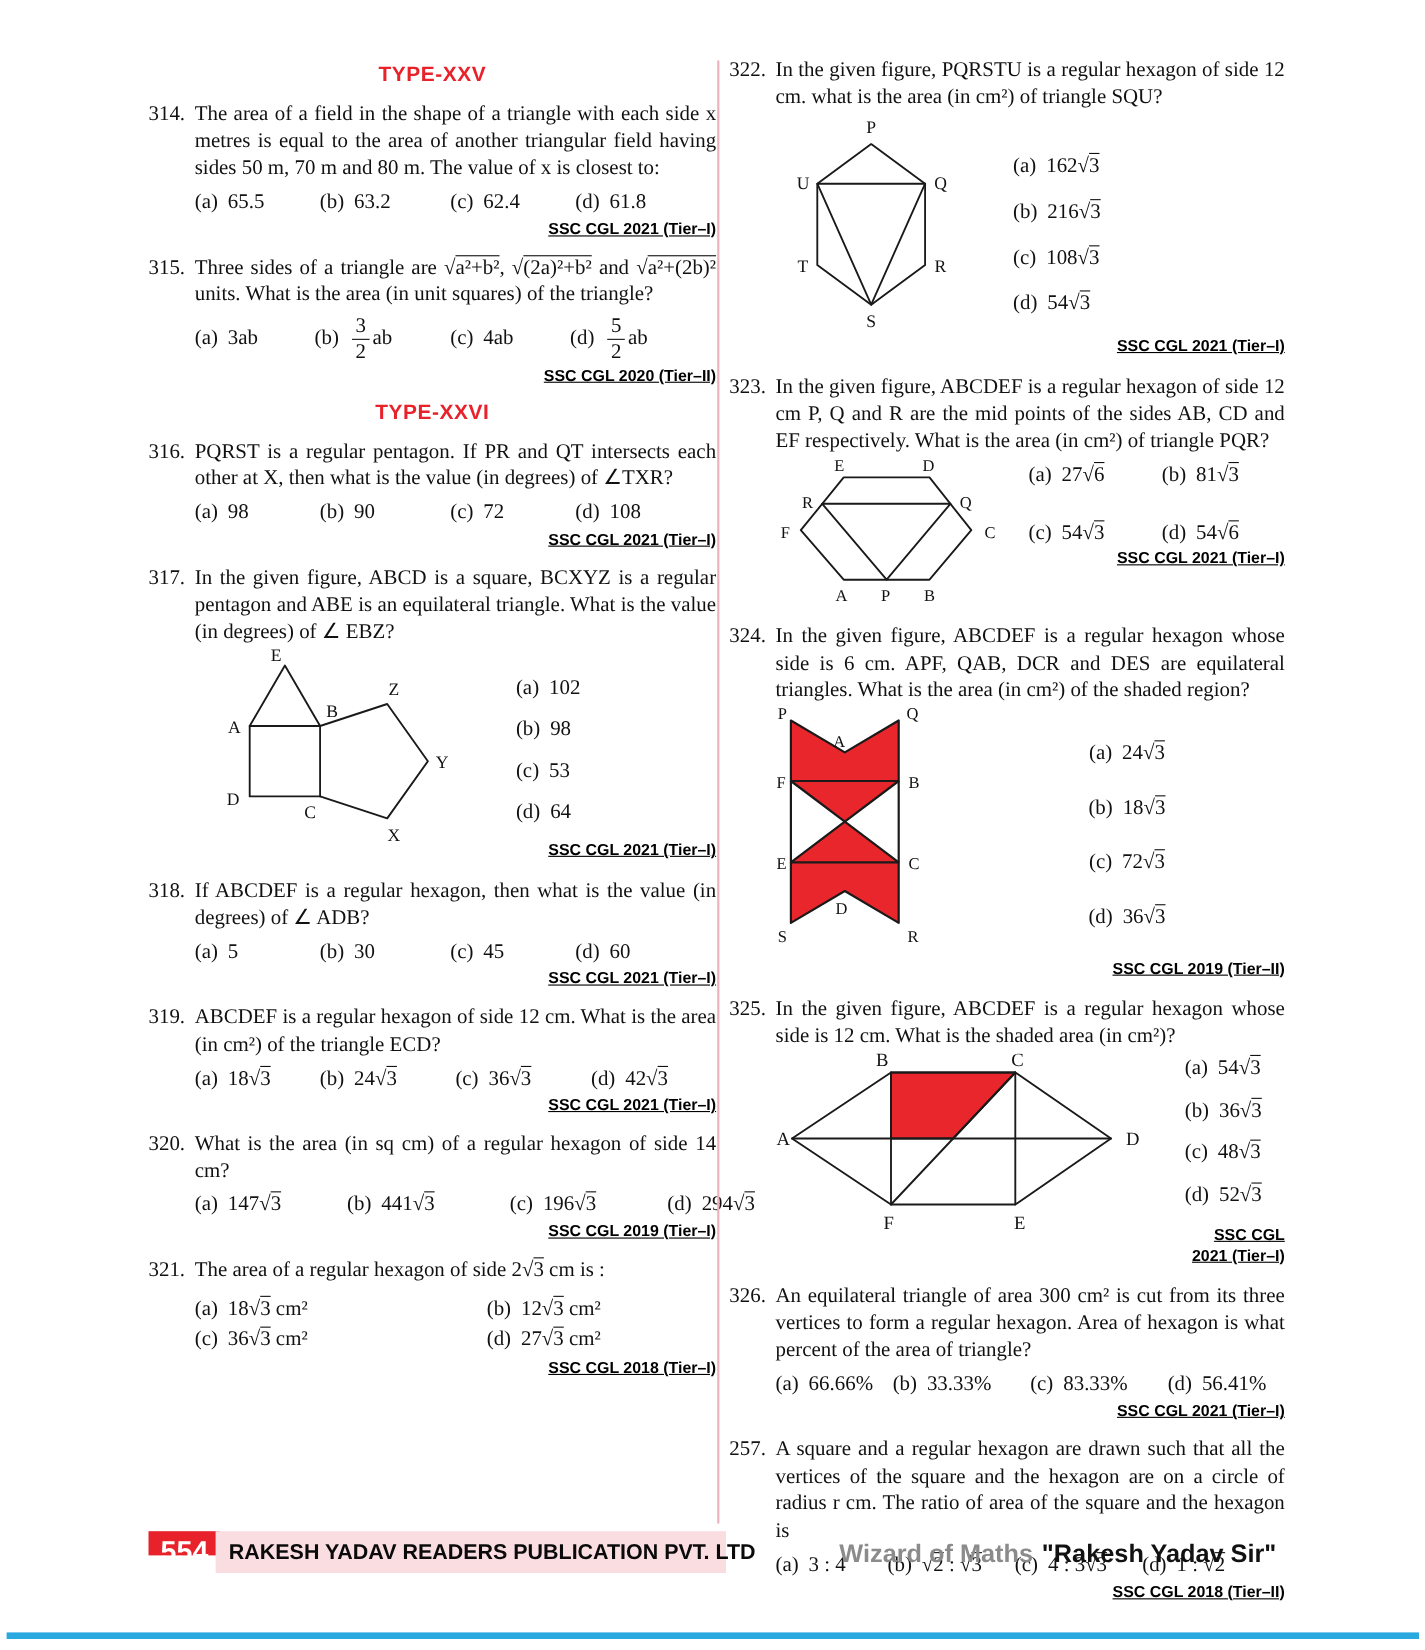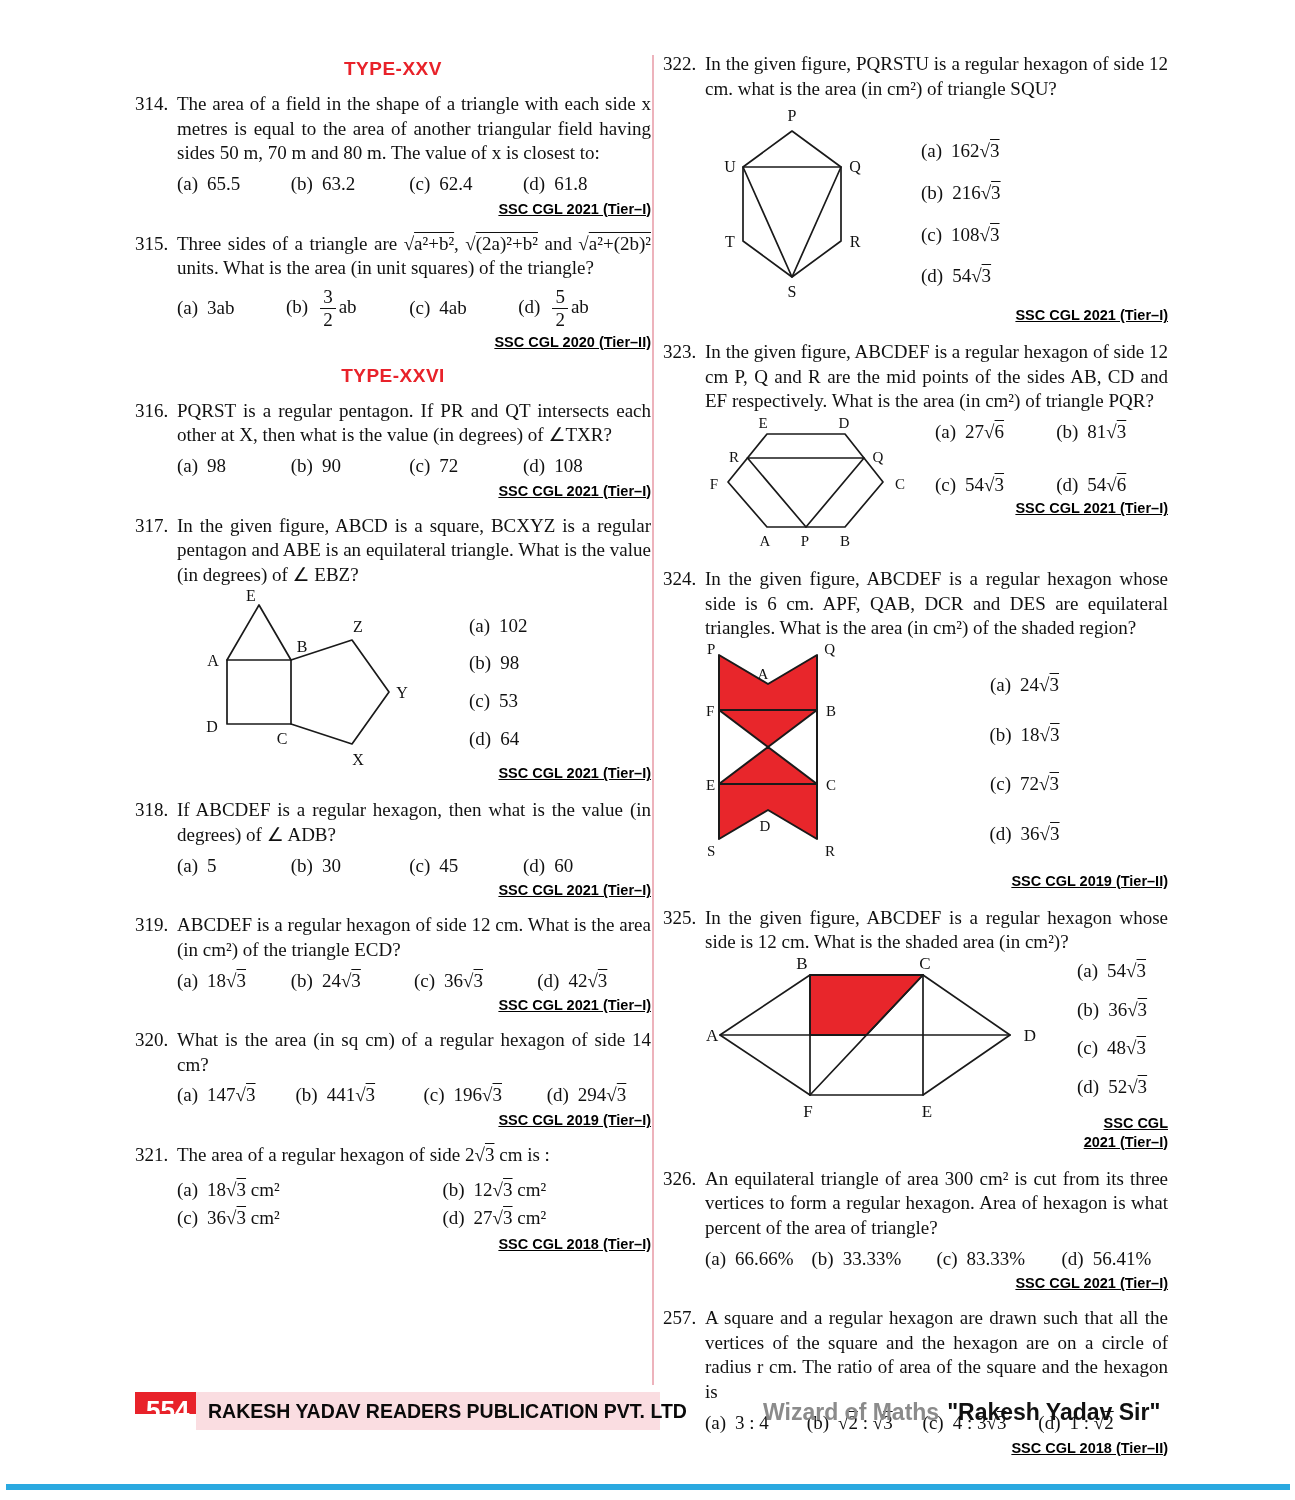--- a/index.html
+++ b/index.html
@@ -13,21 +13,21 @@
              font-size:19px;text-align:center;margin:2px 0 12px;letter-spacing:.5px;}
   .q{position:relative;padding-left:42px;font-size:19px;line-height:1.3;margin-bottom:13px;}
   .qnum{position:absolute;left:0;top:0;}
   .qtext{text-align:justify;}
   .src{font-family:"Liberation Sans",sans-serif;font-weight:bold;font-size:14.5px;
        text-align:right;margin:3px 0 2px;color:#000;text-decoration:underline;}
   .opts4{display:grid;margin:6px 0 2px;}
   .g314{grid-template-columns:24% 25% 24% 27%;}
   .g315{grid-template-columns:23% 26% 23% 28%;align-items:center;}
   .g319{grid-template-columns:24% 26% 26% 24%;}
-  .g320{grid-template-columns:25% 27% 26% 22%;}
+  .g320{grid-template-columns:25% 27% 26% 22%;gap:20px;}
   .g326{grid-template-columns:23% 27% 27% 23%;}
   .g327{grid-template-columns:22% 25% 25% 28%;}
   .opts2x2{display:grid;grid-template-columns:56% 44%;row-gap:4px;margin:10px 0 4px;}
   .opt{white-space:nowrap;}
   .opt .lab{margin-right:9px;}
   .row{display:flex;align-items:flex-start;}
   .fig{flex:none;}
   .ocol{flex:1;min-width:0;}
   .ocol .opt{display:block;}
   .o317{padding-top:26px;padding-left:30px;}

